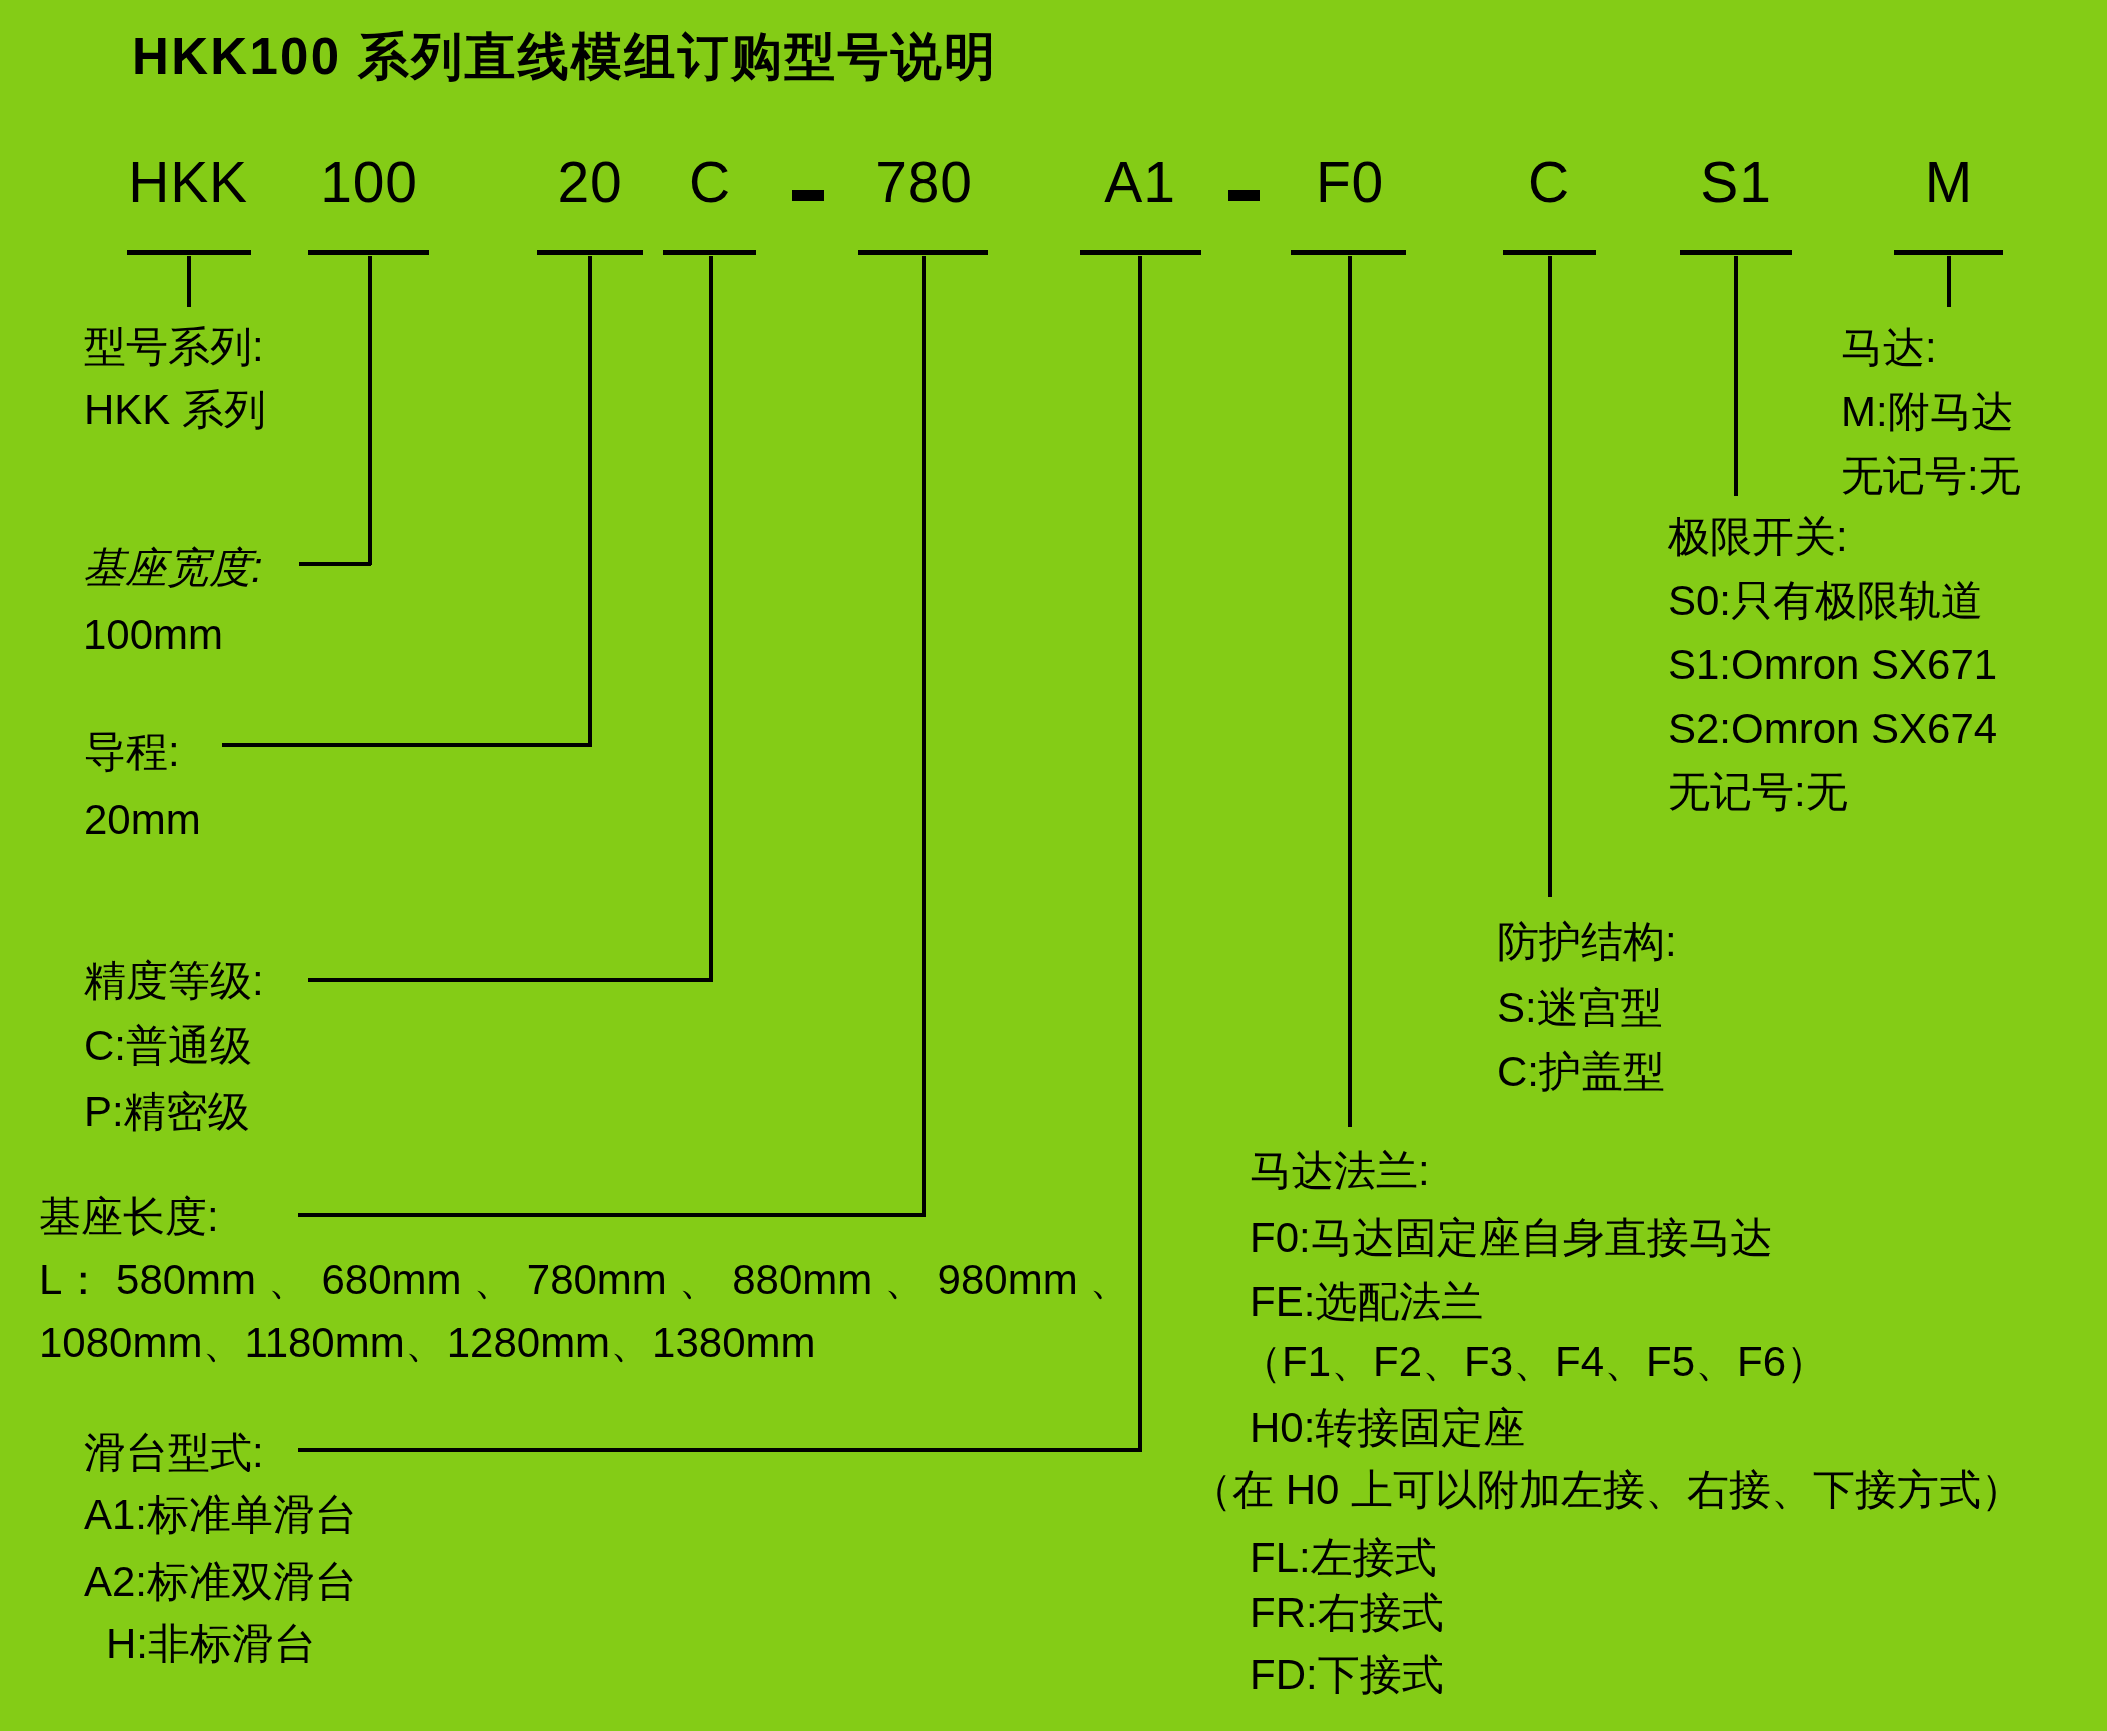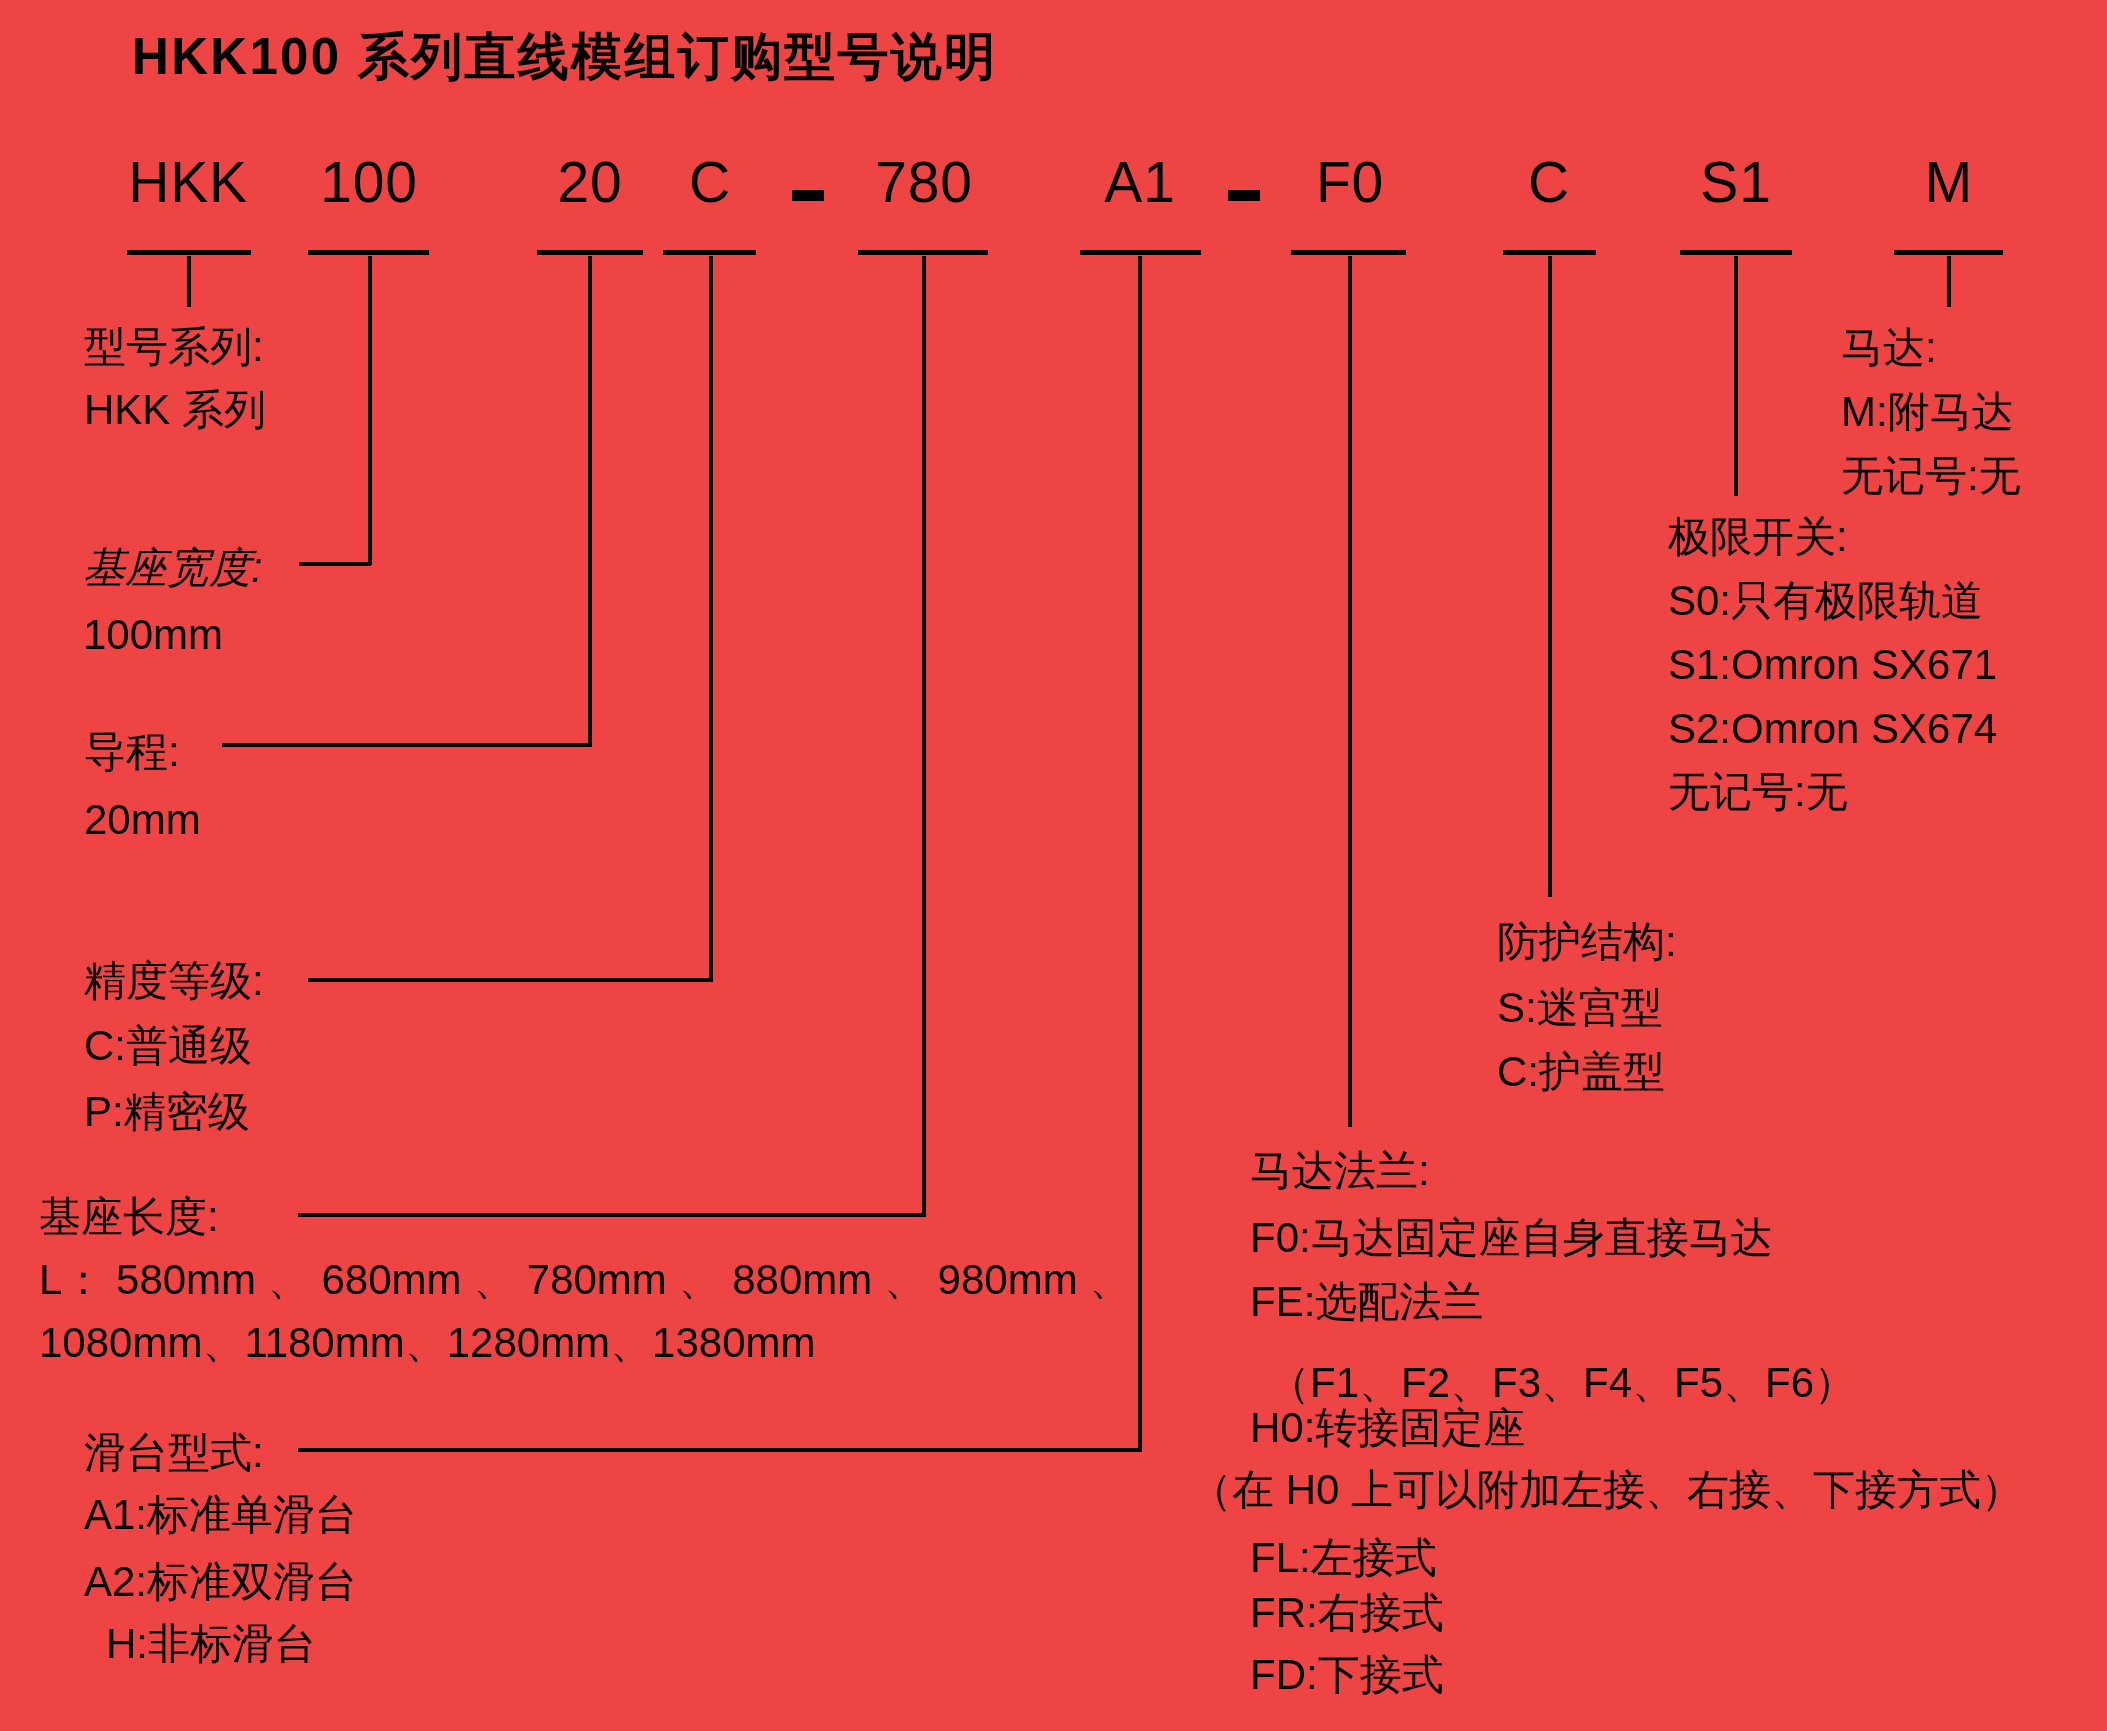--- a/index.html
+++ b/index.html
@@ -1,20 +1,20 @@
 <!DOCTYPE html>
 <html style="font-size:12px"><head>
 <meta charset="utf-8">
 <style>
   html,body{margin:0;padding:0;background:#fff;}
   #canvas{
     position:relative;
     width:2108px;
     height:1731px;
-    background:#ef4444;
+    background:#84cc16;
     color:#000000;
     font-family:"Liberation Sans", sans-serif;
     overflow:hidden;
   }
   .title{
     position:absolute;
     font-size:51px;
     font-weight:bold;
     letter-spacing:2.3px;
     white-space:nowrap;
@@ -125,21 +125,21 @@
   <div class="row" style="left:39px;top:1319px;">1080mm、1180mm、1280mm、1380mm</div>
 
   <div class="row" style="left:84px;top:1429px;">滑台型式:</div>
   <div class="row" style="left:84px;top:1491px;">A1:标准单滑台</div>
   <div class="row" style="left:84px;top:1558px;">A2:标准双滑台</div>
   <div class="row" style="left:106px;top:1620px;">H:非标滑台</div>
 
   <div class="row" style="left:1250px;top:1147px;">马达法兰:</div>
   <div class="row" style="left:1250px;top:1214px;">F0:马达固定座自身直接马达</div>
   <div class="row" style="left:1250px;top:1278px;">FE:选配法兰</div>
-  <div class="row" style="left:1268px;top:1338px;margin-top:21px;">（F1、F2、F3、F4、F5、F6）</div>
+  <div class="row" style="left:1240px;top:1338px;">（F1、F2、F3、F4、F5、F6）</div>
   <div class="row" style="left:1250px;top:1404px;">H0:转接固定座</div>
   <div class="row" style="left:1190px;top:1466px;">（在 H0 上可以附加左接、右接、下接方式）</div>
   <div class="row" style="left:1250px;top:1534px;">FL:左接式</div>
   <div class="row" style="left:1250px;top:1589px;">FR:右接式</div>
   <div class="row" style="left:1250px;top:1651px;">FD:下接式</div>
 
   <div class="row" style="left:1497px;top:918px;">防护结构:</div>
   <div class="row" style="left:1497px;top:984px;">S:迷宫型</div>
   <div class="row" style="left:1497px;top:1048px;">C:护盖型</div>
 

